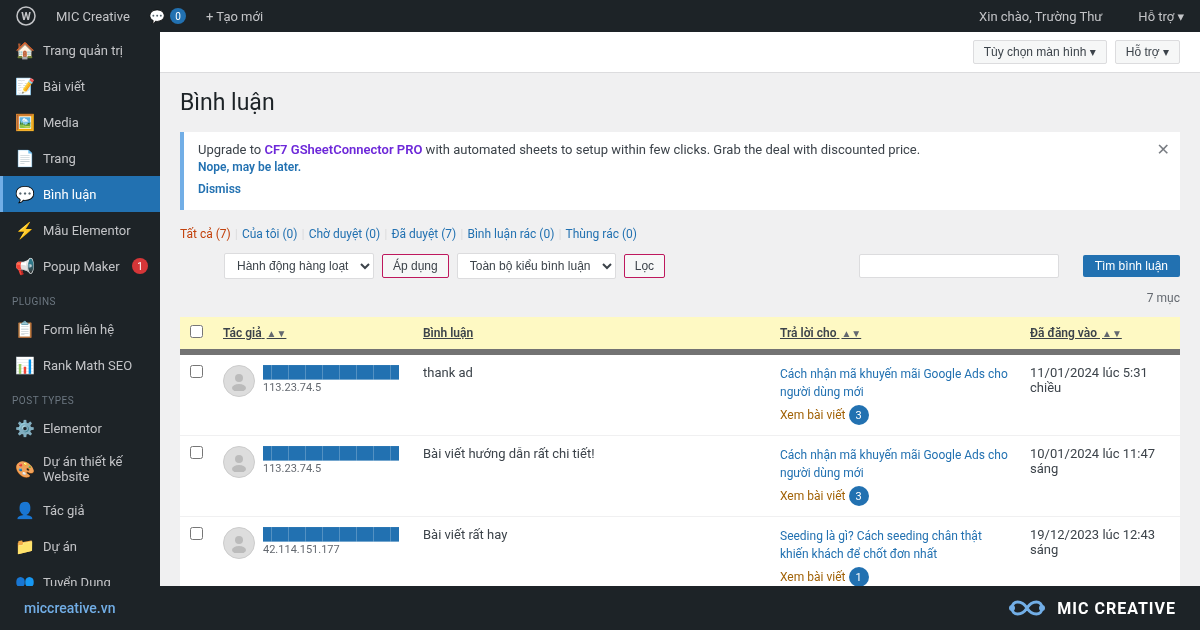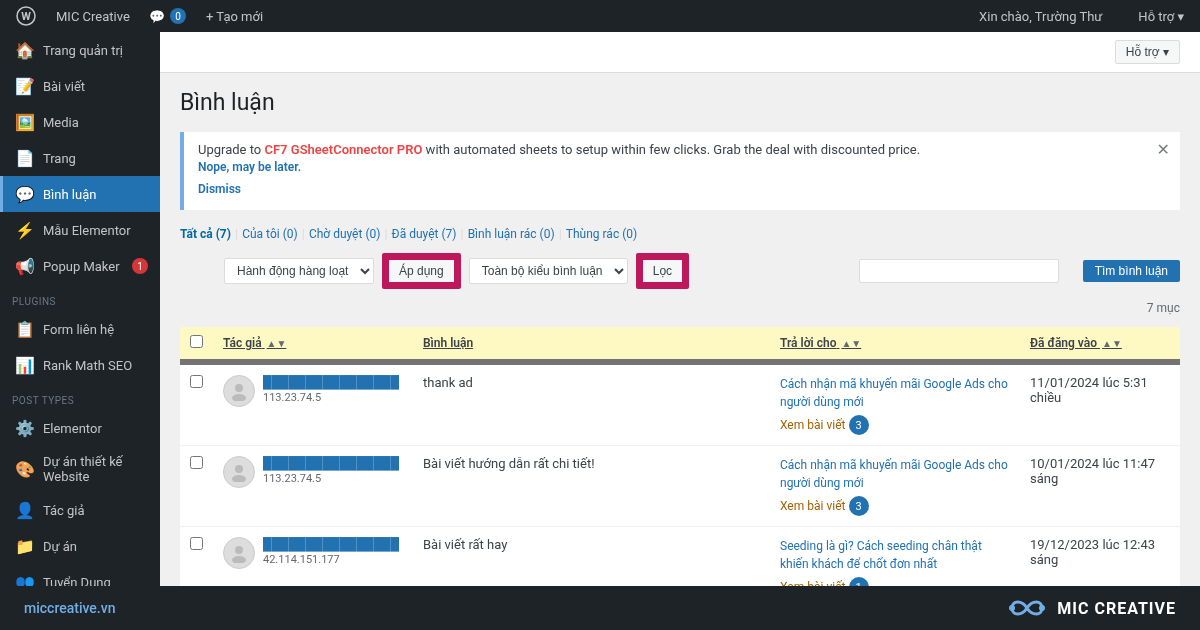--- a/index.html
+++ b/index.html
@@ -85,36 +85,36 @@
     .page-title { font-size: 23px; font-weight: 400; color: #1d2327; margin-bottom: 16px; }
 
     
     .notice-banner {
       background: #fff;
       border-left: 4px solid #72aee6;
       padding: 10px 14px;
       margin-bottom: 16px;
       position: relative;
     }
-    .notice-banner a { color: #ef4444; text-decoration: none; font-weight: 600; }
+    .notice-banner a { color: #6d28d9; text-decoration: none; font-weight: 600; }
     .notice-close {
       position: absolute;
       top: 8px;
       right: 10px;
       cursor: pointer;
       color: #787c82;
       font-size: 16px;
     }
     .notice-link-row { margin-top: 0; }
     .notice-link-row a { color: #2271b1; text-decoration: none; font-size: 12px; display: block; line-height: 1.8; }
 
     
     .filter-tabs { display: flex; gap: 0; margin-bottom: 12px; flex-wrap: wrap; align-items: center; }
     .filter-tab { color: #2271b1; text-decoration: none; font-size: 12px; cursor: pointer; }
-    .filter-tab.active { color: #0369a1; font-weight: 700; }
+    .filter-tab.active { color: #c2410c; font-weight: 400; }
     .filter-sep { color: #dcdcde; margin: 0 4px; }
 
     
     .actions-row {
       display: flex;
       align-items: center;
       justify-content: space-between;
       margin-bottom: 12px;
     }
     .actions-left { display: flex; gap: 8px; align-items: center; margin-left: 44px; }
@@ -123,21 +123,21 @@
       padding: 4px 8px;
       border: 1px solid #dcdcde;
       border-radius: 2px;
       background: #fff;
       font-size: 12px;
       cursor: pointer;
       color: #3c434a;
     }
     .action-btn {
       background: #f6f7f7;
-      border: 7px solid #be185d;
+      border: 1px solid #be185d;
       padding: 4px 10px;
       border-radius: 2px;
       cursor: pointer;
       font-size: 12px;
       color: #3c434a;
     }
     .search-input {
       padding: 4px 8px;
       border: 1px solid #dcdcde;
       border-radius: 2px;
@@ -311,20 +311,23 @@
       <span>Tuyển Dụng</span>
     </div>
 
   </div>
 
   <div class="content-area">
 
     <div class="page-header">
       <div></div>
       <div class="page-header-right">
+        <button class="header-btn">
+          <span>Tùy chọn màn hình ▾</span>
+        </button>
         <button class="header-btn">
           <span>Hỗ trợ ▾</span>
         </button>
       </div>
     </div>
 
     <div class="content-inner">
 
       <h1 class="page-title">Bình luận</h1>
 

